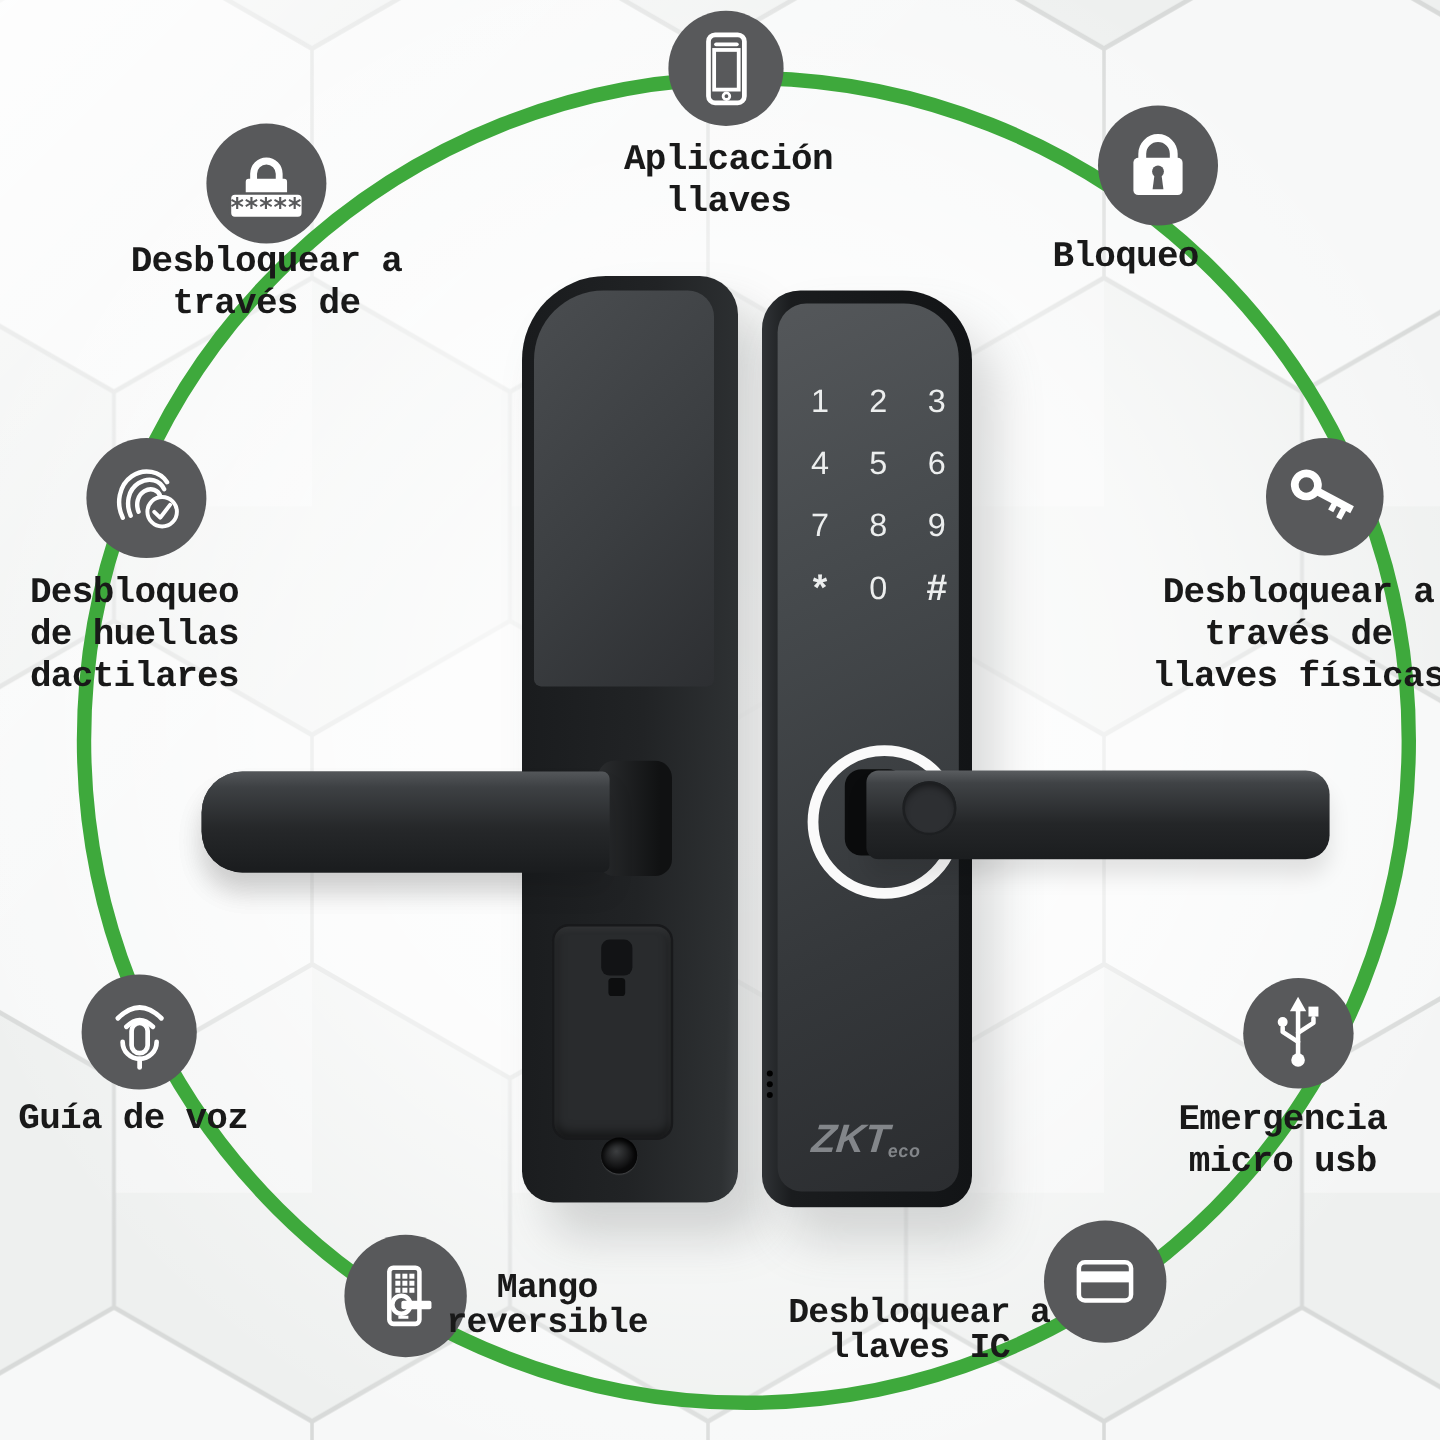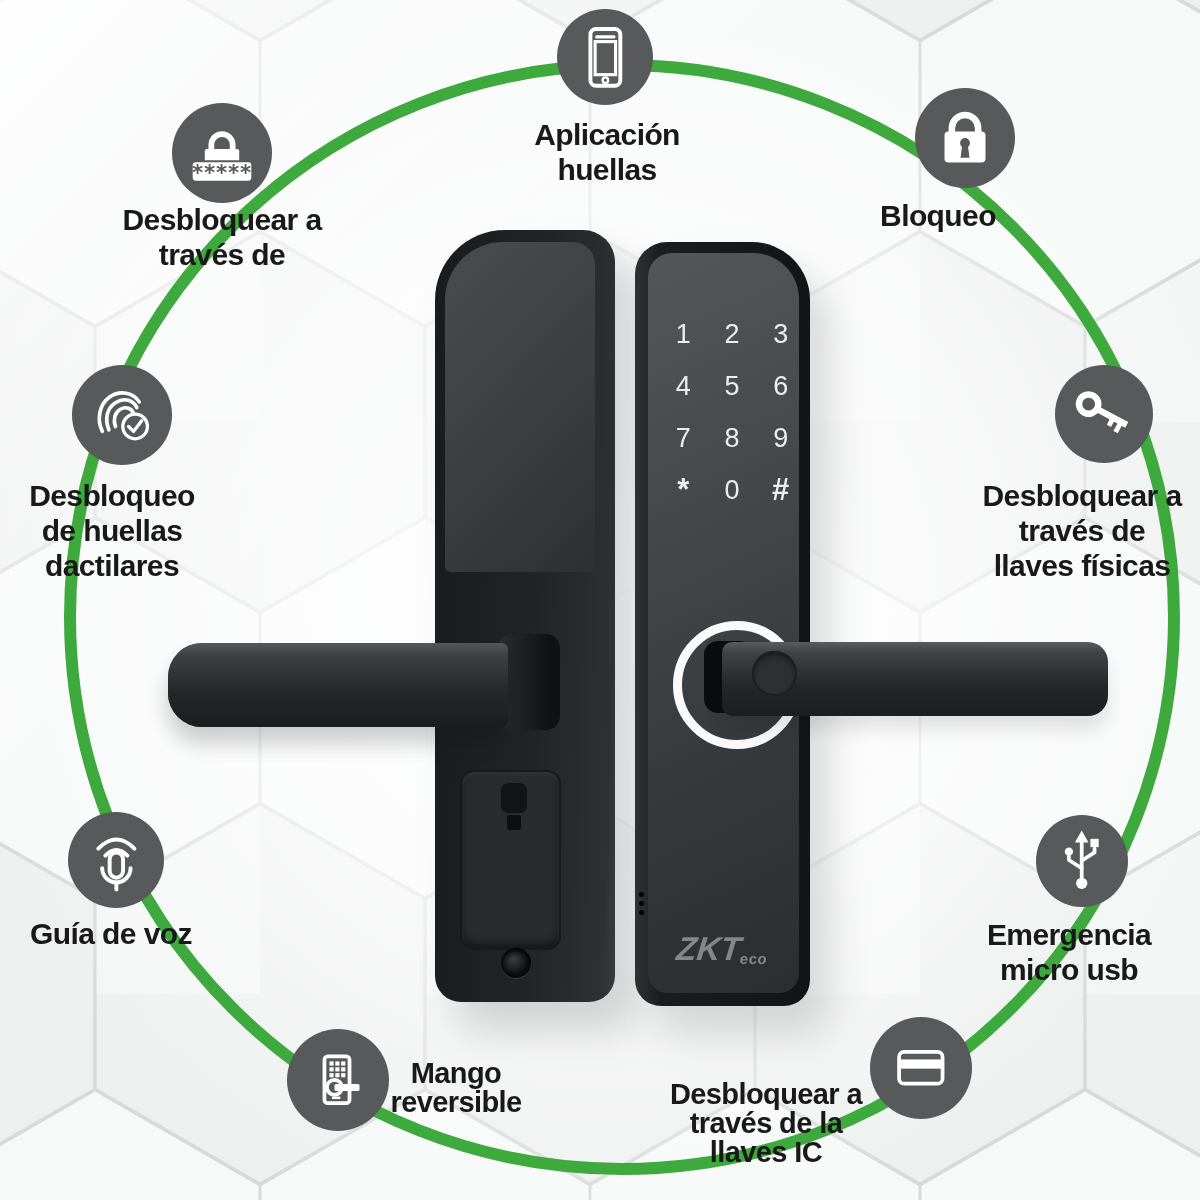--- a/index.html
+++ b/index.html
@@ -9,21 +9,21 @@
   
   .ring-green{position:absolute;left:64px;top:59px;width:1092px;height:1092px;
     border:12px solid #3EA93C;border-radius:50%;z-index:1;}
   
   .fi{position:absolute;background:#58595B;border-radius:50%;z-index:3;
     display:flex;align-items:center;justify-content:center;}
   .fi svg{width:82%;height:82%;}
   
   .label{position:absolute;z-index:3;text-align:center;color:#191919;
     font-weight:800;font-size:30px;line-height:35px;letter-spacing:-0.6px;}
-  .label div{white-space:nowrap;}
+  .label div{white-space:nowrap;font-family:Liberation Mono, monospace;}
   .label.tight{font-size:29px;line-height:29px;}
   
   .lock{position:absolute;z-index:2;}
   #lockL{left:435px;top:230px;width:180px;height:772px;}
   .plateL{position:absolute;inset:0;border-radius:70px 32px 26px 26px;
     background:linear-gradient(92deg,#191b1d 0%,#212325 55%,#2e3133 93%,#3a3d40 100%);
     box-shadow:22px 28px 38px rgba(110,115,115,.28);}
   .panelTop{position:absolute;left:10px;top:12px;width:150px;height:330px;
     border-radius:58px 22px 6px 6px;
     background:linear-gradient(135deg,#4a4d50 0%,#3b3e41 55%,#2d2f32 100%);}
@@ -150,21 +150,21 @@
       <g fill="none" stroke="#fff" stroke-linecap="round">
         <rect x="31" y="14" width="38" height="72" rx="7" stroke-width="5"></rect>
         <line x1="39" y1="24" x2="61" y2="24" stroke-width="4"></line>
         <rect x="37" y="30" width="26" height="42" stroke-width="4"></rect>
         <circle cx="50" cy="79" r="3.5" stroke-width="3"></circle>
       </g>
     </svg>
   </div>
   <div class="label" style="left:457px;top:117px;width:300px">
     <div>Aplicación</div>
-    <div>huellas</div>
+    <div>llaves</div>
   </div>
 
   <div class="fi" style="left:172px;top:103px;width:100px;height:100px">
     <svg viewBox="0 0 100 100">
       <path d="M37,47 v-7 a13,13 0 0 1 26,0 v7" fill="none" stroke="#fff" stroke-width="7"></path>
       <rect x="29" y="45" width="42" height="20" rx="3" fill="#fff"></rect>
       <rect x="13" y="60" width="74" height="25" rx="5" fill="#fff" stroke="#58595B" stroke-width="2.5"></rect>
       <text x="50" y="83" text-anchor="middle" font-family="DejaVu Sans,sans-serif" font-size="26" font-weight="bold" letter-spacing="1" fill="#58595B">*****</text>
     </svg>
   </div>
@@ -276,17 +276,16 @@
   </div>
 
   <div class="fi" style="left:870px;top:1017px;width:102px;height:102px">
     <svg viewBox="0 0 100 100">
       <rect x="24" y="31" width="52" height="38" rx="6" fill="none" stroke="#fff" stroke-width="4.5"></rect>
       <rect x="24" y="40" width="52" height="11" fill="#fff"></rect>
     </svg>
   </div>
   <div class="label tight" style="left:616px;top:1080px;width:300px">
     <div>Desbloquear a</div>
-    <div>través de la</div>
     <div>llaves IC</div>
   </div>
 
 </div>
 
 </body></html>

